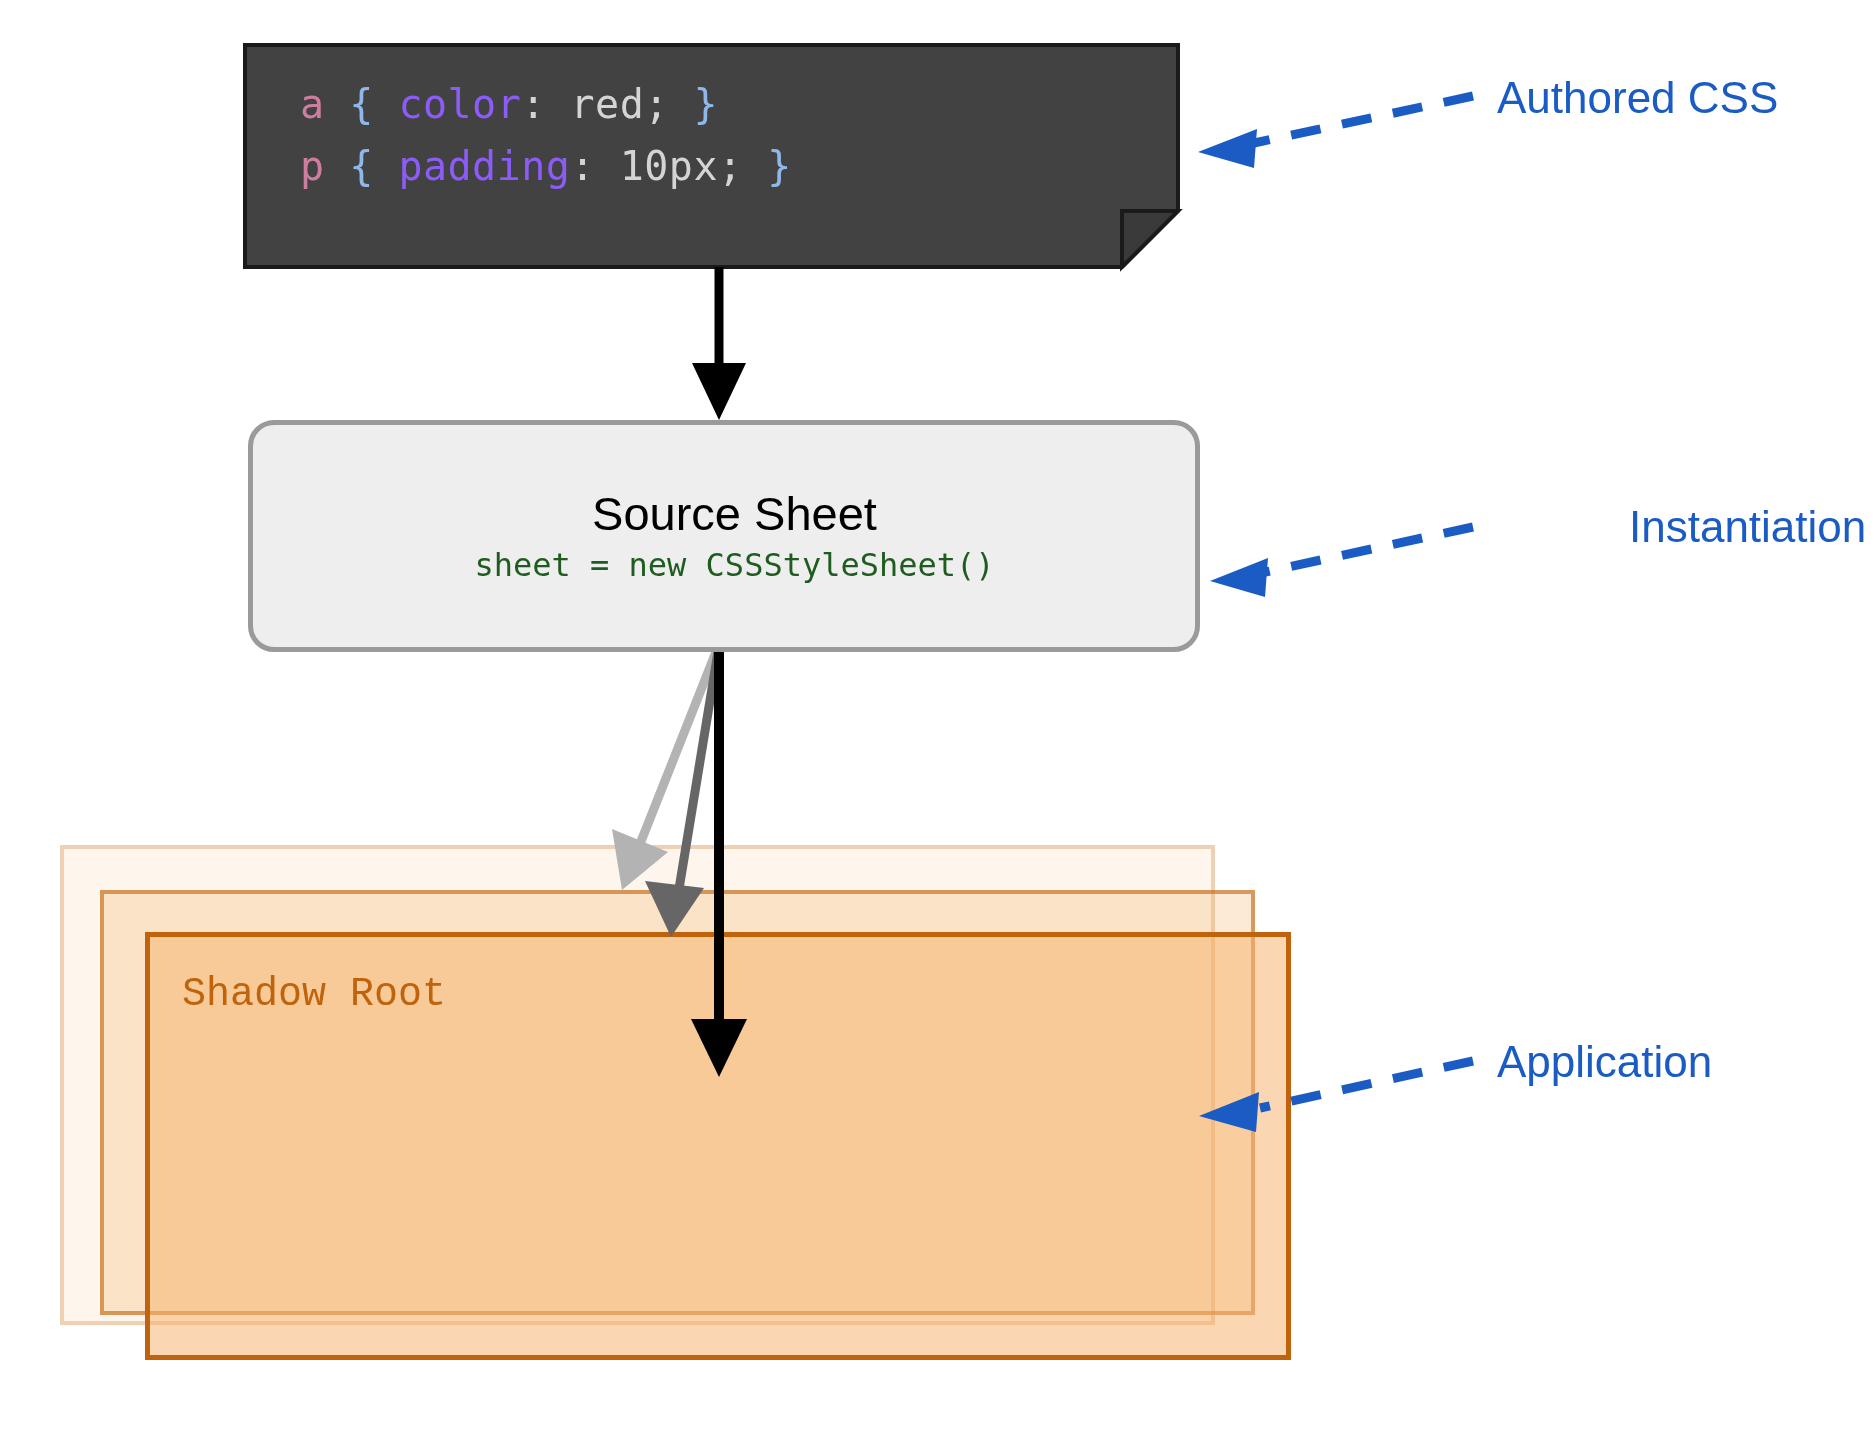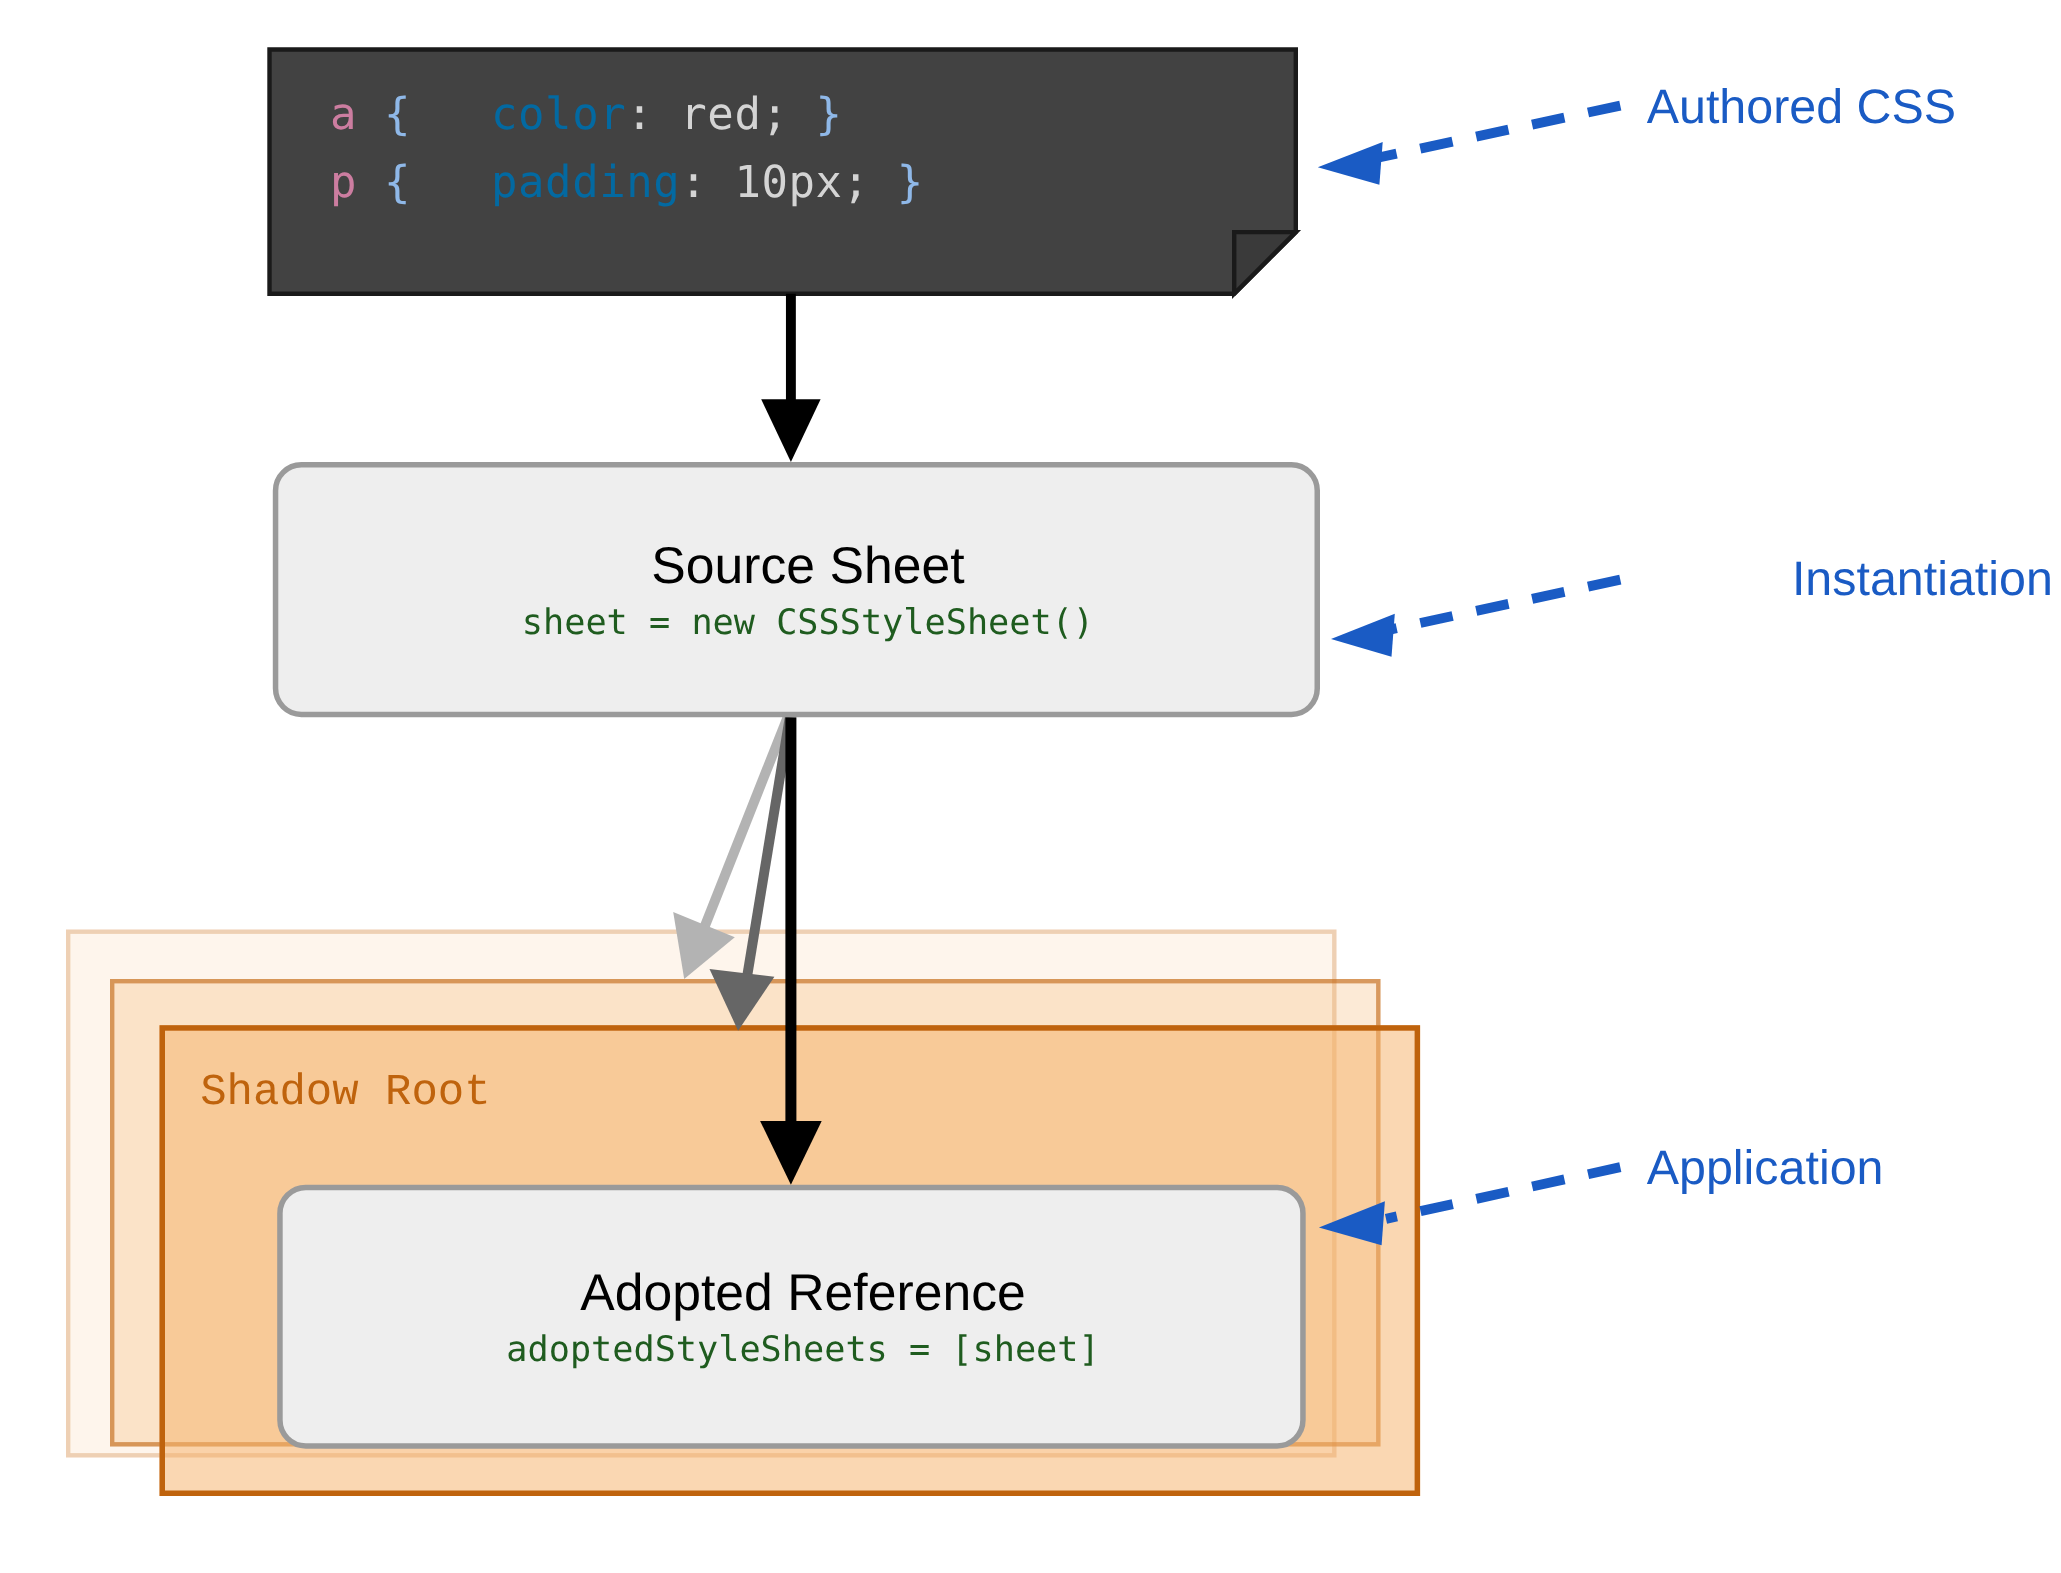--- a/index.html
+++ b/index.html
@@ -41,21 +41,21 @@
     left: 55px;
     top: 28px;
     font-family: "DejaVu Sans Mono", "Liberation Mono", monospace;
     font-size: 40px;
     line-height: 62px;
     white-space: pre;
     letter-spacing: 0.5px;
   }
   .tok-sel  { color: #cc7da0; }
   .tok-brc  { color: #8fb8e8; }
-  .tok-prop { color: #0369a1; margin-left: 48px; }
+  .tok-prop { color: #8b5cf6; }
   .tok-val  { color: #d4d4d4; }
 
   
   .node-box {
     position: absolute;
     background: #eeeeee;
     border: 5px solid #9a9a9a;
     border-radius: 26px;
     box-sizing: border-box;
     display: flex;
@@ -201,22 +201,18 @@
 
   <div class="code-block">
     <div class="code-text"><span class="tok-sel">a</span><span class="tok-val"> </span><span class="tok-brc">{</span><span class="tok-val"> </span><span class="tok-prop">color</span><span class="tok-val">:</span><span class="tok-val"> </span><span class="tok-val">red;</span><span class="tok-val"> </span><span class="tok-brc">}</span><br><span class="tok-sel">p</span><span class="tok-val"> </span><span class="tok-brc">{</span><span class="tok-val"> </span><span class="tok-prop">padding</span><span class="tok-val">:</span><span class="tok-val"> </span><span class="tok-val">10px;</span><span class="tok-val"> </span><span class="tok-brc">}</span></div>
   </div>
 
   <div class="node-box" id="source-sheet-box">
     <div class="node-title">Source Sheet</div>
     <div class="node-code">sheet = new CSSStyleSheet()</div>
   </div>
 
-  <div class="node-box" id="adopted-reference-box">
-    <div class="node-title">Adopted Reference</div>
-    <div class="node-code">adoptedStyleSheets = [sheet]</div>
-  </div>
 
   <div class="annotation-label" id="annotation-authored-css">Authored CSS</div>
   <div class="annotation-label" id="annotation-instantiation">Instantiation</div>
   <div class="annotation-label" id="annotation-application">Application</div>
 
 </div>
 
 </body></html>

